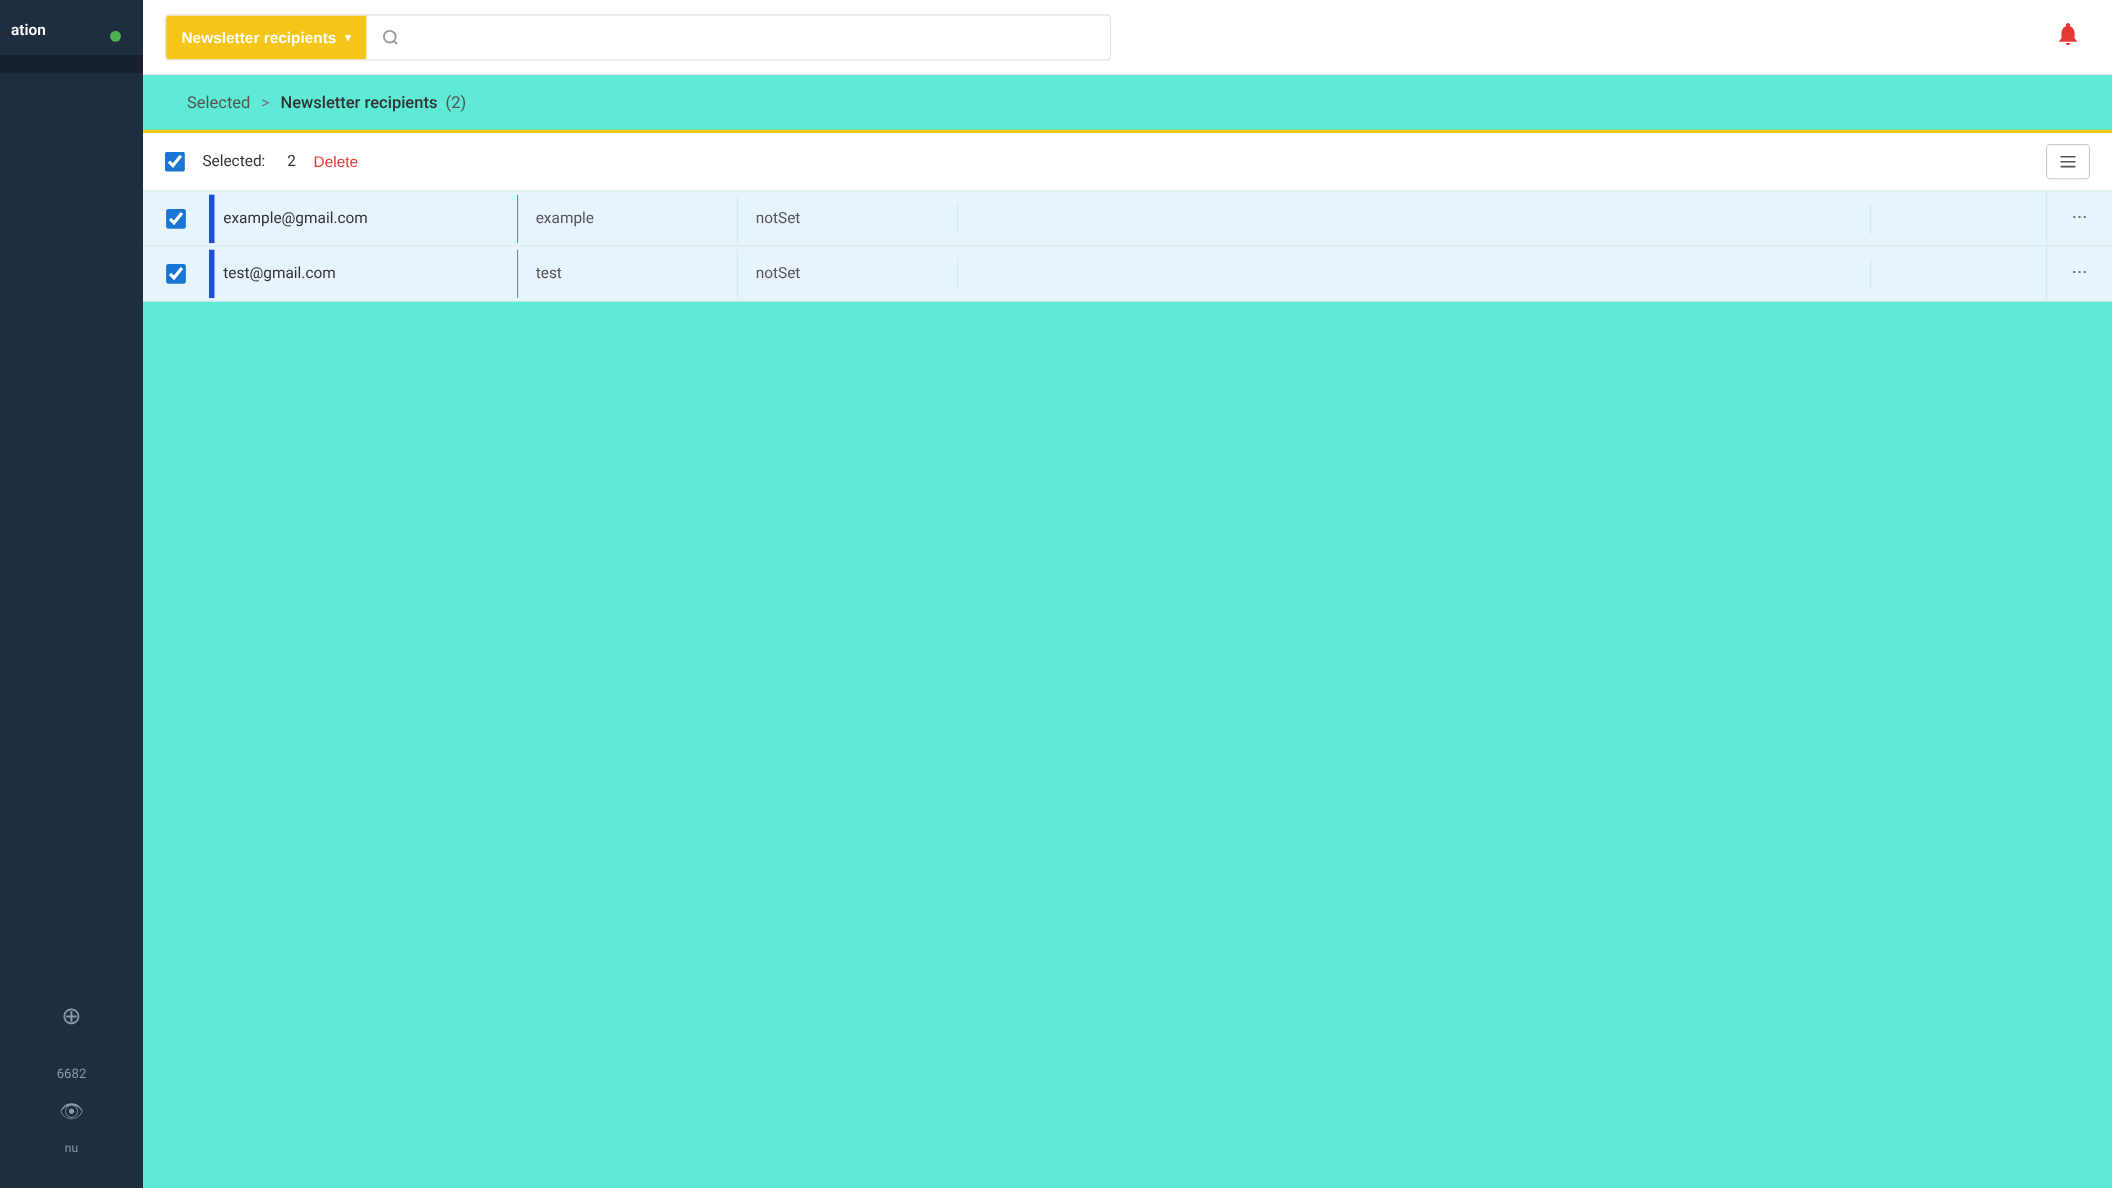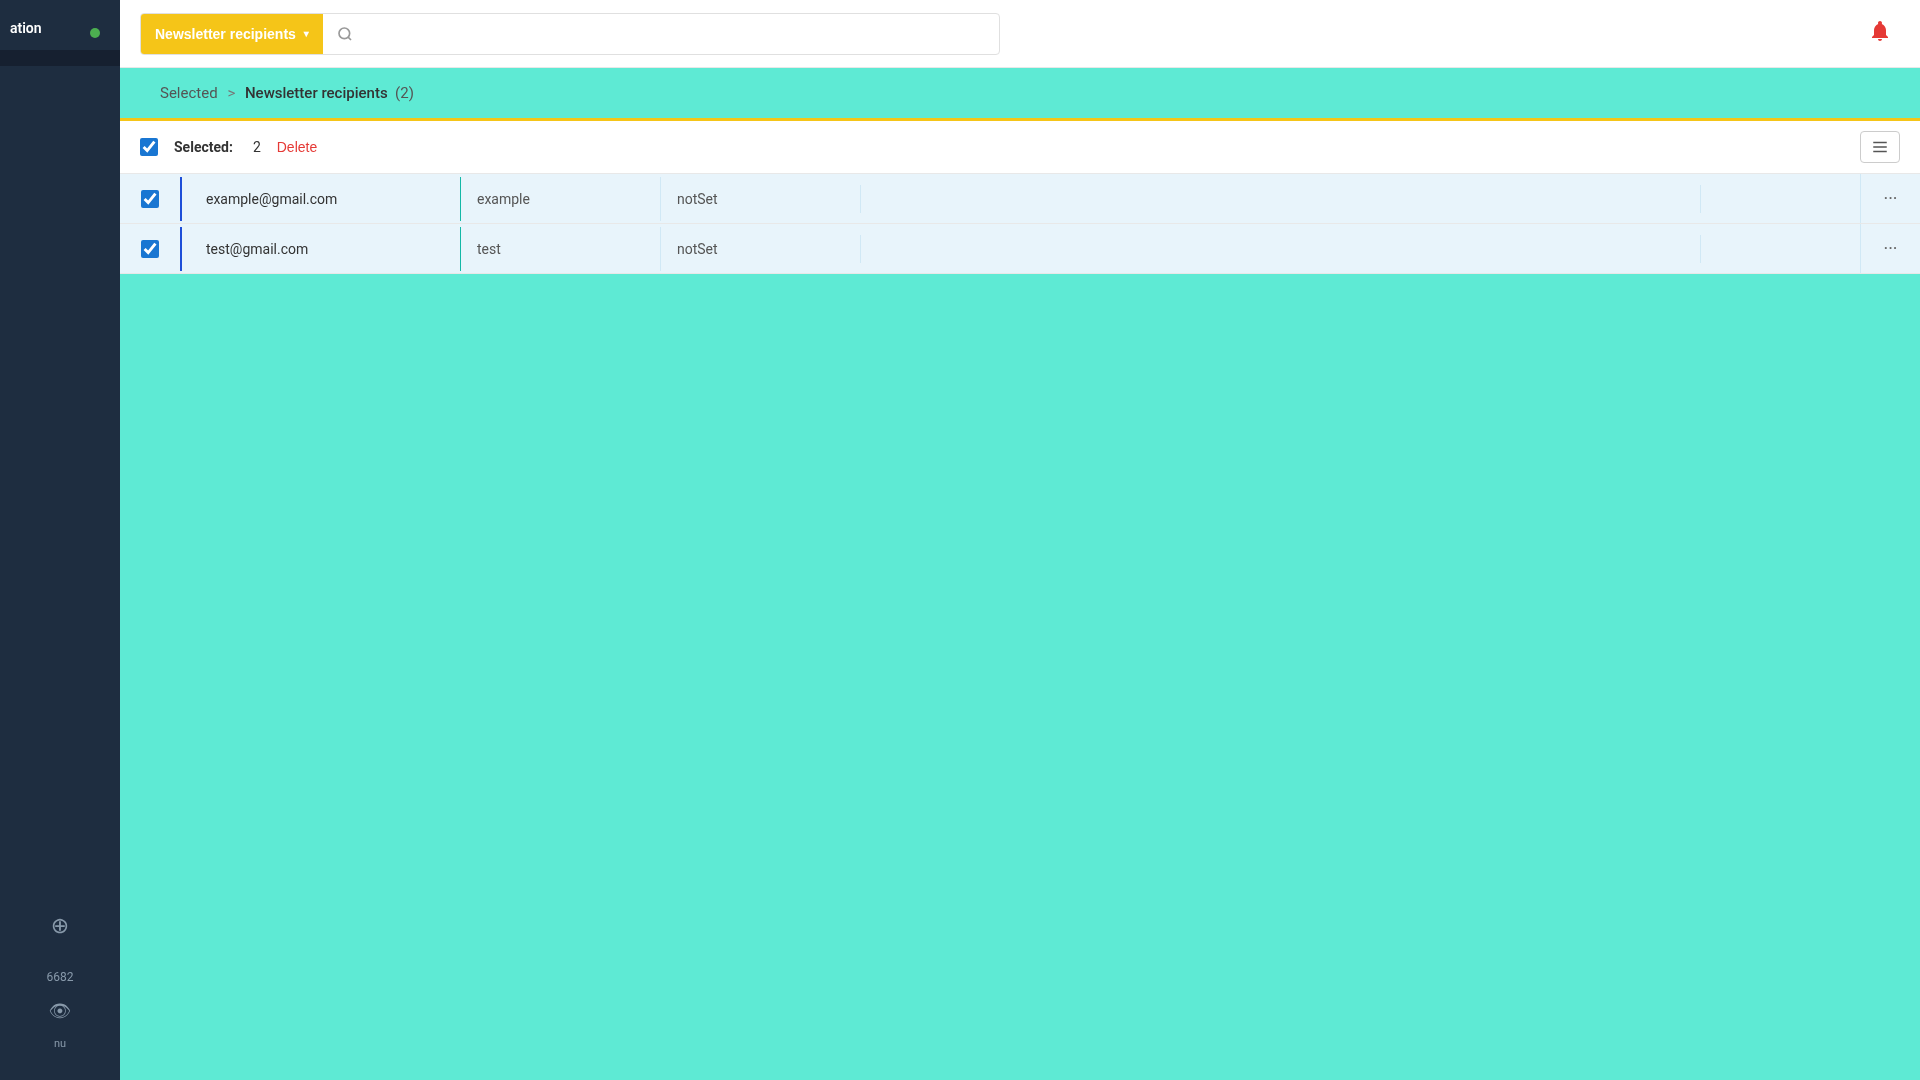--- a/index.html
+++ b/index.html
@@ -1,20 +1,20 @@
 <!DOCTYPE html>
 <html><head>
   <meta charset="utf-8">
   <style>
     * { box-sizing: border-box; margin: 0; padding: 0; }
     body { font-family: -apple-system, BlinkMacSystemFont, 'Segoe UI', Roboto, sans-serif; background: #f5f5f5; display: flex; height: 1080px; width: 1920px; overflow: hidden; }
 
     
     .sidebar {
-      width: 120px;
+      width: 130px;
       background: #1e2d40;
       min-height: 100%;
       display: flex;
       flex-direction: column;
       align-items: center;
       padding: 20px 0;
       position: relative;
       flex-shrink: 0;
     }
     .sidebar-app-name {
@@ -185,21 +185,21 @@
       background: #ffffff;
       gap: 16px;
     }
     .select-all-checkbox {
       width: 18px;
       height: 18px;
       accent-color: #1976d2;
       cursor: pointer;
     }
     .toolbar-selected-label {
-      font-weight: 700;
+      font-weight: 400;
       font-size: 14px;
       color: #333;
     }
     .toolbar-selected-count {
       font-size: 14px;
       color: #333;
       margin-left: 4px;
     }
     .toolbar-delete-btn {
       color: #e53935;
@@ -239,25 +239,25 @@
       flex-shrink: 0;
     }
     .row-checkbox {
       width: 18px;
       height: 18px;
       accent-color: #1976d2;
       cursor: pointer;
     }
     .row-email {
       width: 280px;
-      padding: 14px 24px;
+      padding: 14px 8px;
       font-size: 14px;
       color: #333;
       flex-shrink: 0;
-      border-left: 2px solid #1d4ed8;
+      border-left: 5px solid #1d4ed8;
     }
     .row-name {
       width: 200px;
       padding: 14px 16px;
       font-size: 14px;
       color: #555;
       flex-shrink: 0;
       border-left: 1px solid #14b8a6;
     }
     .row-status {

